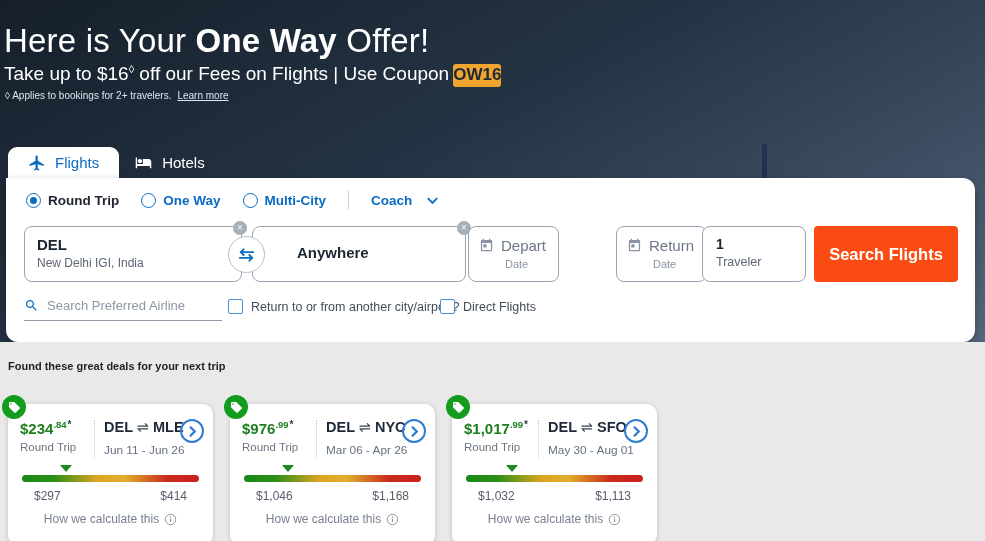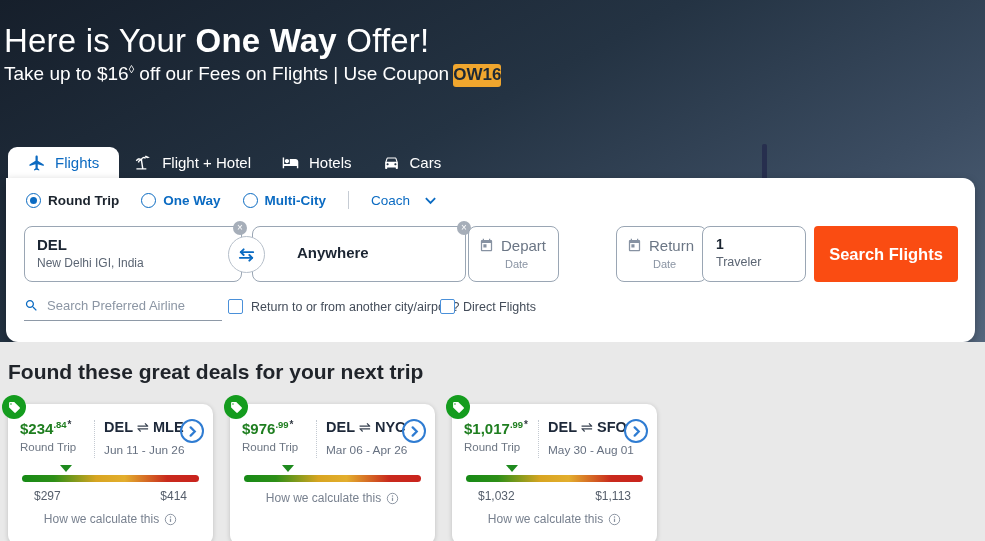--- a/index.html
+++ b/index.html
@@ -50,21 +50,21 @@
   .trip-row { position:absolute; left:20px; top:13px; display:flex; align-items:center; gap:22px; }
   .radio-opt { display:flex; align-items:center; gap:7px; cursor:pointer; }
   .radio-circ {
     width:15px; height:15px; border-radius:50%; border:1.5px solid #0b6bc2;
     display:flex; align-items:center; justify-content:center; background:#fff;
   }
   .radio-dot { width:7px; height:7px; border-radius:50%; background:#0b6bc2; }
   .radio-opt span.lbl { font-size:13.5px; font-weight:bold; color:#0b6bc2; }
   .radio-opt.selected span.lbl { color:#1c242e; }
   .trip-divider { width:1px; height:18px; background:#c6ccd4; }
-  .cabin { display:flex; align-items:center; gap:14px; color:#0b6bc2; font-weight:normal;
+  .cabin { display:flex; align-items:center; gap:14px; color:#0b6bc2; font-weight:bold;
     font-size:13.5px; cursor:pointer; }
   .field {
     position:absolute; top:48px; height:56px; border:1px solid #9aa6b4;
     border-radius:8px; background:#fff;
   }
   .f-from { left:18px; width:218px; padding:9px 12px; }
   .f-to   { left:246px; width:214px; padding:17px 12px 0 44px; }
   .f-code { font-size:15px; font-weight:bold; color:#1b2532; }
   .f-detail { font-size:12px; color:#5b6573; margin-top:3px; }
   .f-main { font-size:15px; font-weight:bold; color:#1b2532; }
@@ -101,21 +101,21 @@
     border:none; outline:none; font-family:inherit; font-size:13px; color:#3c4450;
     width:165px; background:transparent;
   }
   .airline input::placeholder { color:#8c96a4; }
   .cbx { position:absolute; top:1px; display:flex; align-items:center; gap:8px; cursor:pointer; }
   .cbx-box { width:15px; height:15px; border:1.5px solid #4a90d9; border-radius:2px; background:#fff; }
   .cbx span.clbl { font-size:12.5px; color:#434c59; }
   .cbx1 { left:204px; } .cbx2 { left:416px; }
   
   .deals { position:absolute; left:0; top:342px; width:985px; height:199px; background:#e9e9e9; }
-  .deals h2 { position:absolute; left:8px; top:18px; font-size:21px; color:#20242a; }
+  .deals h2 { position:absolute; left:8px; top:18px; font-size:11px; color:#20242a; }
   .cards { position:absolute; left:8px; top:62px; display:flex; gap:17px; }
   .card {
     width:205px; height:141px; background:#fff; border-radius:10px; position:relative;
     box-shadow:0 1px 5px rgba(0,0,0,.18);
   }
   .tag {
     position:absolute; top:-9px; left:-6px; width:24px; height:24px; background:#149c1e;
     border-radius:50%; display:flex; align-items:center; justify-content:center; color:#fff;
   }
   .card-top { display:flex; padding:15px 34px 0 12px; }
@@ -149,54 +149,38 @@
   }
   .how .iicon { display:flex; color:#8a93a0; }
 </style>
 </head>
 <body>
 
 <div class="hero">
   <div class="tower"></div>
   <div class="hero-title"><span>Here is Your </span><b>One Way</b><span> Offer!</span></div>
   <div class="hero-sub"><span>Take up to $16</span><sup>◊</sup><span> off our Fees on Flights | Use Coupon</span><span class="coupon">OW16</span></div>
+  <div class="fine"><span>◊ Applies to bookings for 2+ travelers.</span><a>Learn more</a></div>
 
   <nav class="tabs">
     <div class="tab active">
       <span class="ticon">
         <svg width="18" height="18" viewBox="0 0 24 24" fill="currentColor">
             <path d="M21 16v-2l-8-5V3.5C13 2.67 12.33 2 11.5 2S10 2.67 10 3.5V9l-8 5v2l8-2.5V19l-2 1.5V22l3.5-1 3.5 1v-1.5L13 19v-5.5l8 2.5z"></path>
           </svg>
       </span>
       <span>Flights</span>
     </div>
     <div class="tab">
       <span class="ticon">
-        <svg width="19" height="17" viewBox="0 0 24 24" fill="none" stroke="currentColor" stroke-width="2">
-            <path d="M9 8 C6 6 3 7 2 10 M9 8 C10 5 13 4 15 6 M9 8 C7 8 5 10 5 12 M9 8 L11 21 M2 21 h14"></path>
-            <path d="M15 2 l6 3 -4 1 -3 -2 z" fill="currentColor" stroke="none"></path>
-          </svg>
-      </span>
-      <span>Flight + Hotel</span>
-    </div>
-    <div class="tab">
-      <span class="ticon">
         <svg width="19" height="17" viewBox="0 0 24 24" fill="currentColor">
             <path d="M7 13c1.66 0 3-1.34 3-3S8.66 7 7 7s-3 1.34-3 3 1.34 3 3 3zm12-6h-8v7H3V5H1v15h2v-3h18v3h2v-9c0-2.21-1.79-4-4-4z"></path>
           </svg>
       </span>
       <span>Hotels</span>
-    </div>
-    <div class="tab">
-      <span class="ticon">
-        <svg width="19" height="17" viewBox="0 0 24 24" fill="currentColor">
-            <path d="M18.92 6.01C18.72 5.42 18.16 5 17.5 5h-11c-.66 0-1.21.42-1.42 1.01L3 12v8c0 .55.45 1 1 1h1c.55 0 1-.45 1-1v-1h12v1c0 .55.45 1 1 1h1c.55 0 1-.45 1-1v-8l-2.08-5.99zM6.5 16c-.83 0-1.5-.67-1.5-1.5S5.67 13 6.5 13s1.5.67 1.5 1.5S7.33 16 6.5 16zm11 0c-.83 0-1.5-.67-1.5-1.5s.67-1.5 1.5-1.5 1.5.67 1.5 1.5-.67 1.5-1.5 1.5zM5 11l1.5-4.5h11L19 11H5z"></path>
-          </svg>
-      </span>
-      <span>Cars</span>
     </div>
   </nav>
 </div>
 
 <section class="panel">
   <div class="trip-row">
     <div class="radio-opt selected">
       <span class="radio-circ">
           <span class="radio-dot"></span>
         </span>
@@ -357,20 +341,24 @@
       </div>
       <div class="chev">
         <svg width="11" height="11" viewBox="0 0 12 12" fill="none" stroke="currentColor" stroke-width="2.4" stroke-linecap="round">
             <path d="M4 1.5 8.5 6 4 10.5"></path>
           </svg>
       </div>
       <div class="bar-wrap">
         <div class="marker" style="left: 25%;"></div>
         <div class="bar"></div>
       </div>
+      <div class="range">
+        <span>$1,046</span>
+        <span>$1,168</span>
+      </div>
       <div class="how">
         <span>How we calculate this</span>
         <span class="iicon">
           <svg width="13" height="13" viewBox="0 0 16 16" fill="none" stroke="currentColor">
               <circle cx="8" cy="8" r="6.4" stroke-width="1.2"></circle>
               <path d="M8 7v4" stroke-width="1.5"></path>
               <circle cx="8" cy="4.8" r=".9" fill="currentColor" stroke="none"></circle>
             </svg>
         </span>
       </div>

